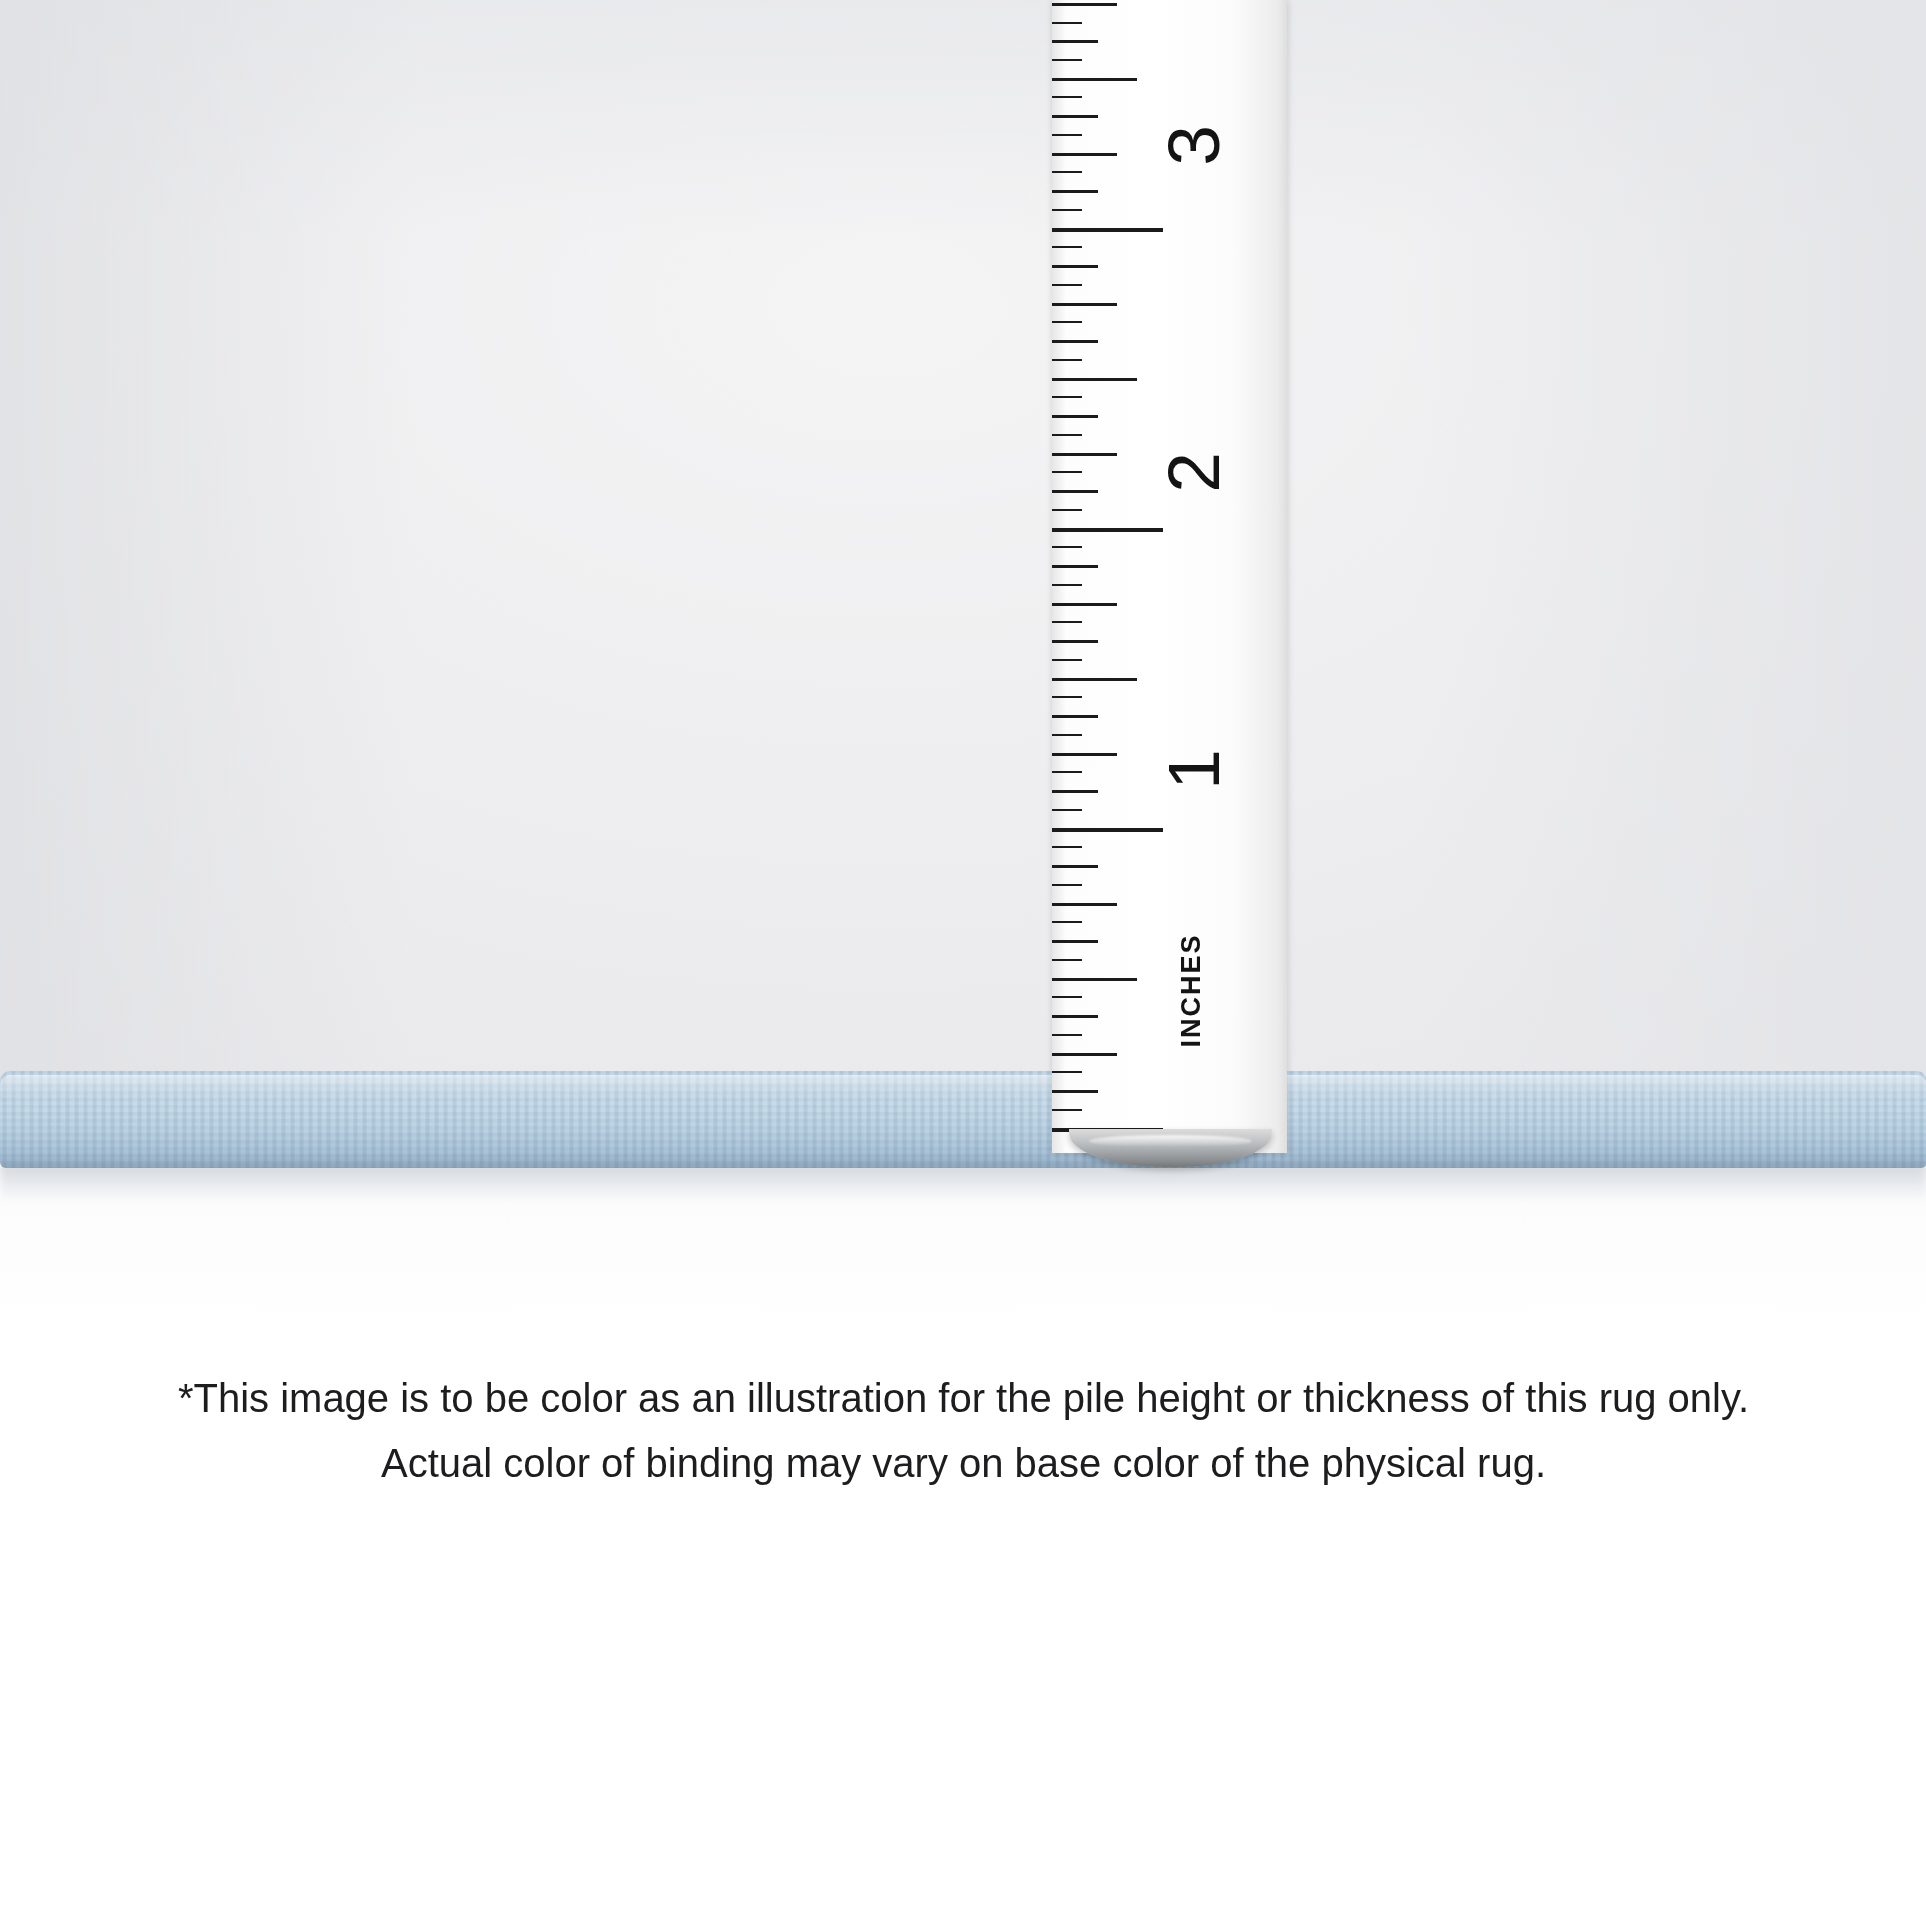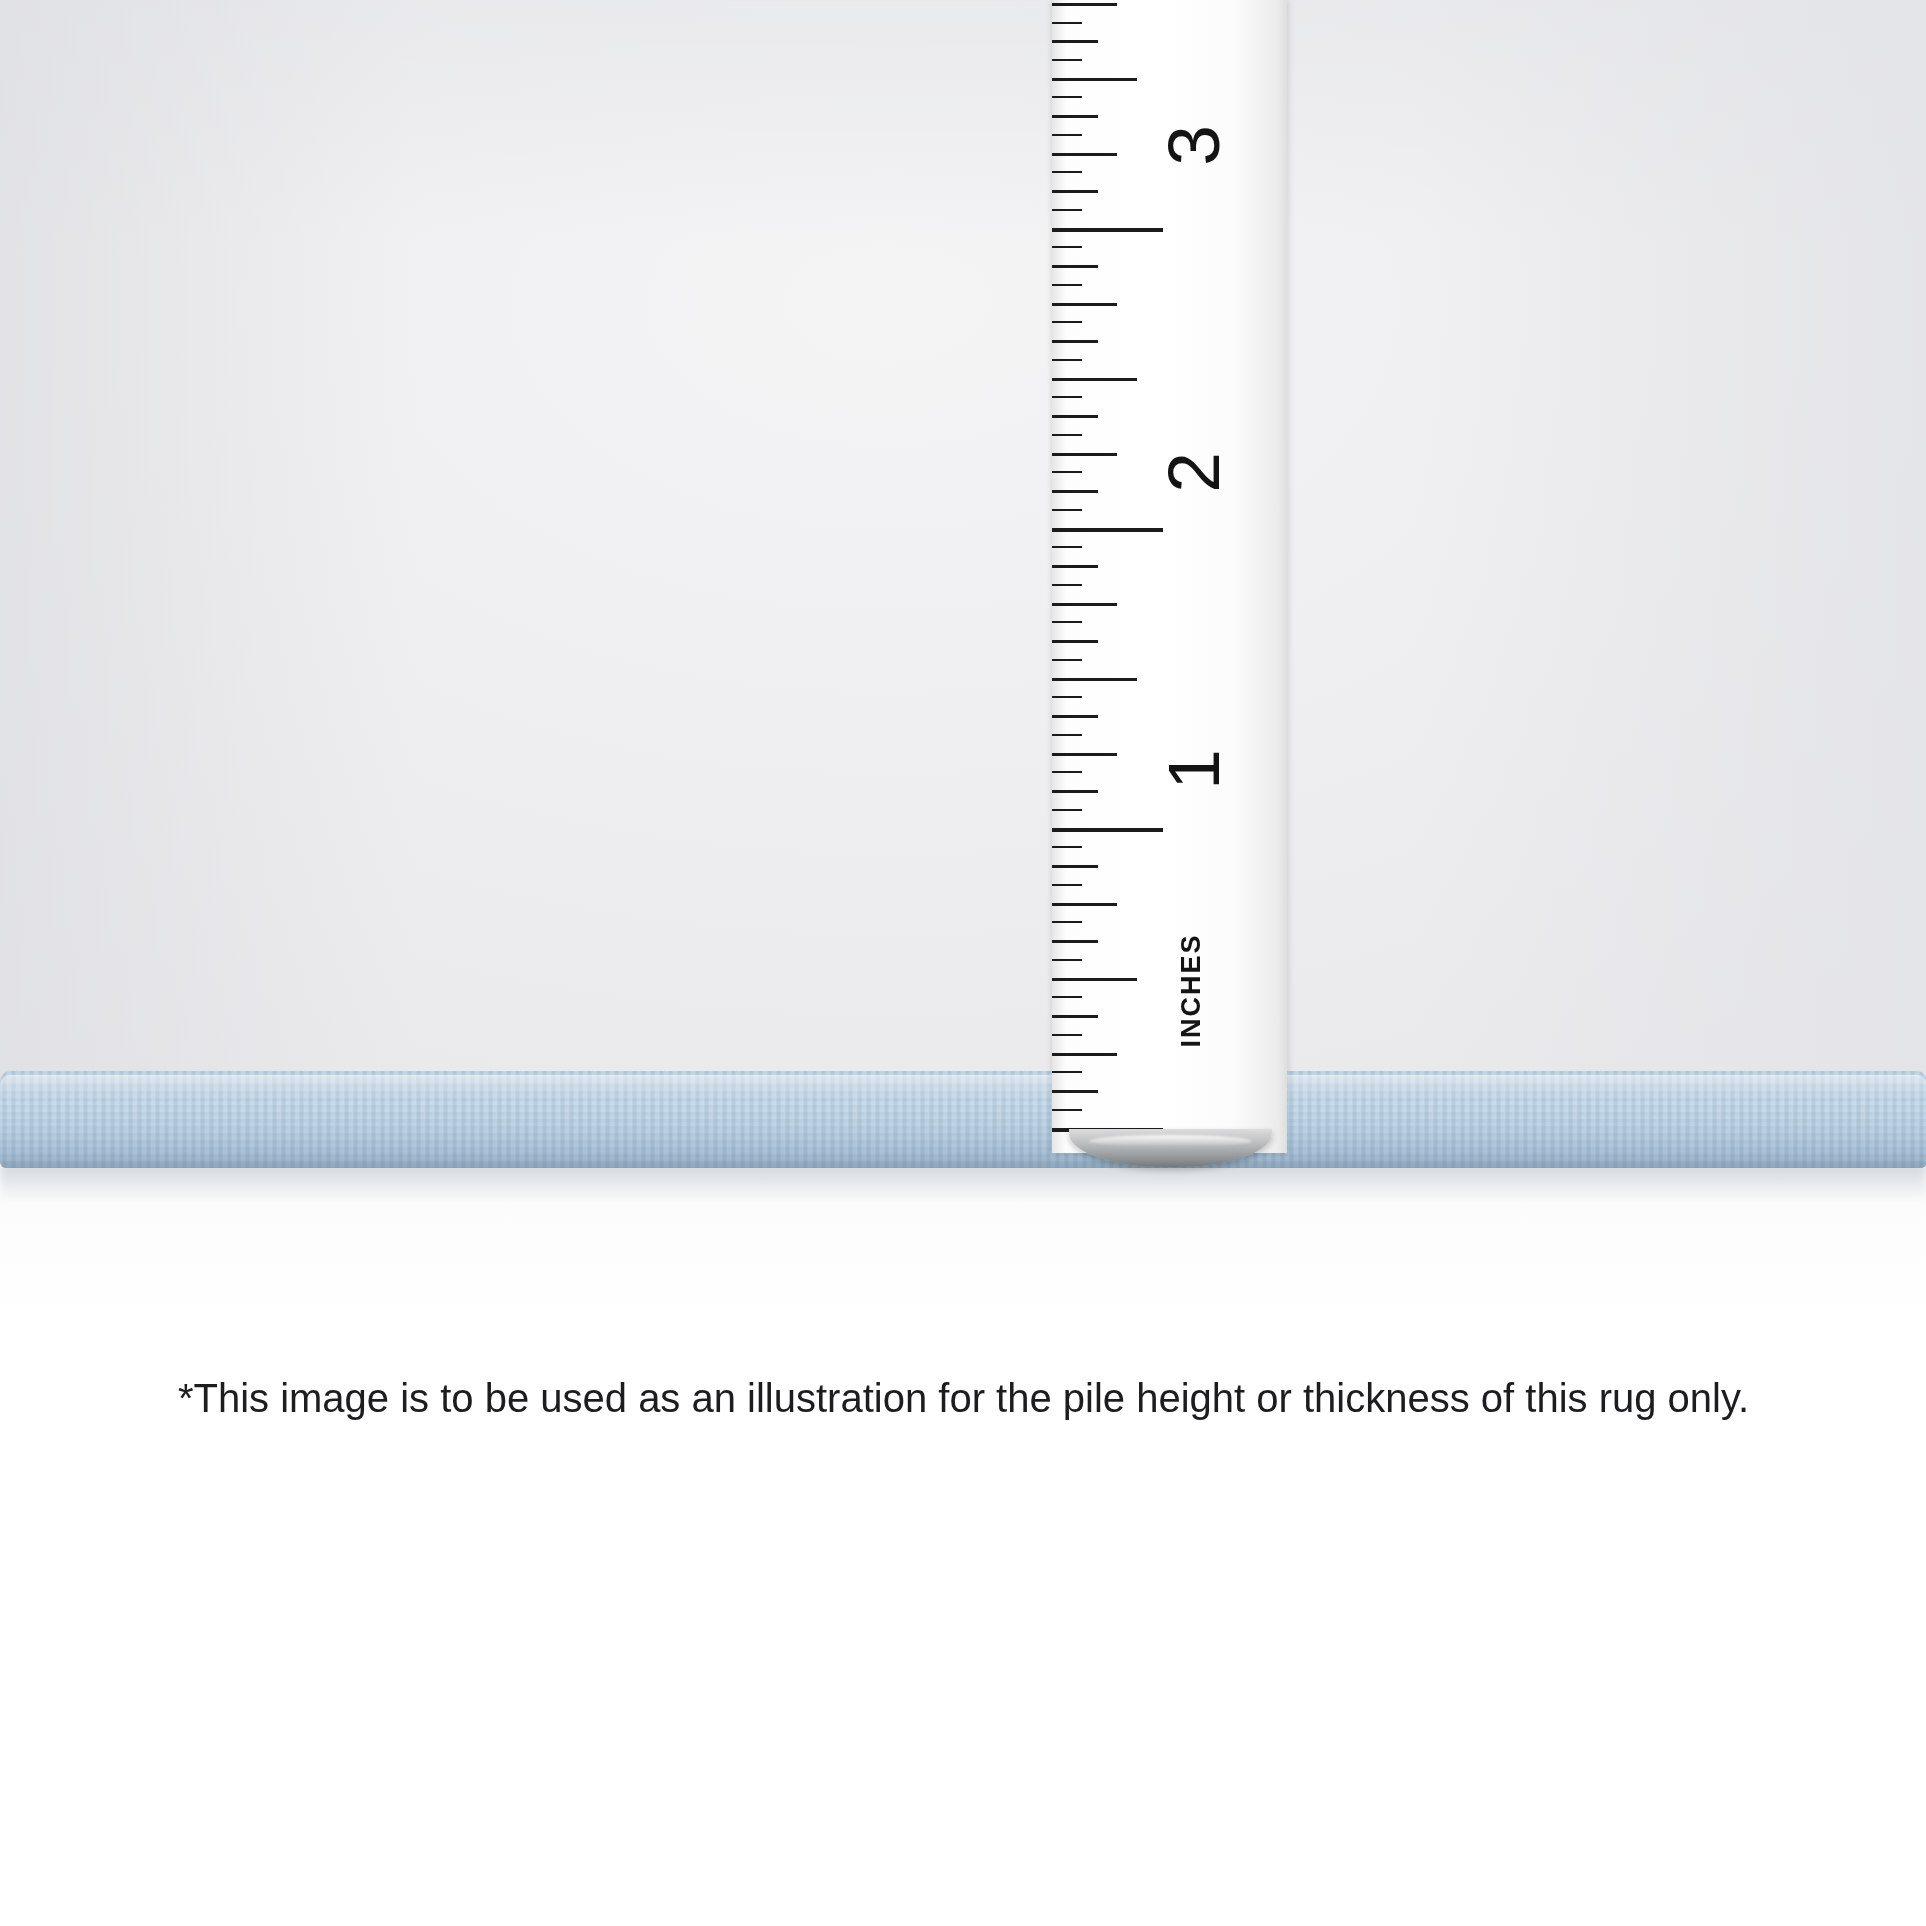--- a/index.html
+++ b/index.html
@@ -304,17 +304,18 @@
     <div class="ruler-number" style="left: 87px; top: 436px; width: 109px; text-align: center;">2</div>
     <div class="ruler-number" style="left: 87px; top: 733px; width: 109px; text-align: center;">1</div>
 
     <div class="ruler-label-inches" style="left: 50px; top: 975px; width: 178px; text-align: center;">INCHES</div>
   </div>
 
   <div class="ruler-tip"></div>
   <div class="ruler-tip-gloss"></div>
 
   <div class="caption">
-    <span class="caption-line">*This image is to be used as an illustration for the pile height or thickness of this rug only.</span>
+    <span class="caption-line">*This image is to be color as an illustration for the pile height or thickness of this rug only.</span>
+    <span class="caption-line">Actual color of binding may vary on base color of the physical rug.</span>
   </div>
 
 </div>
 
 
 </body></html>

